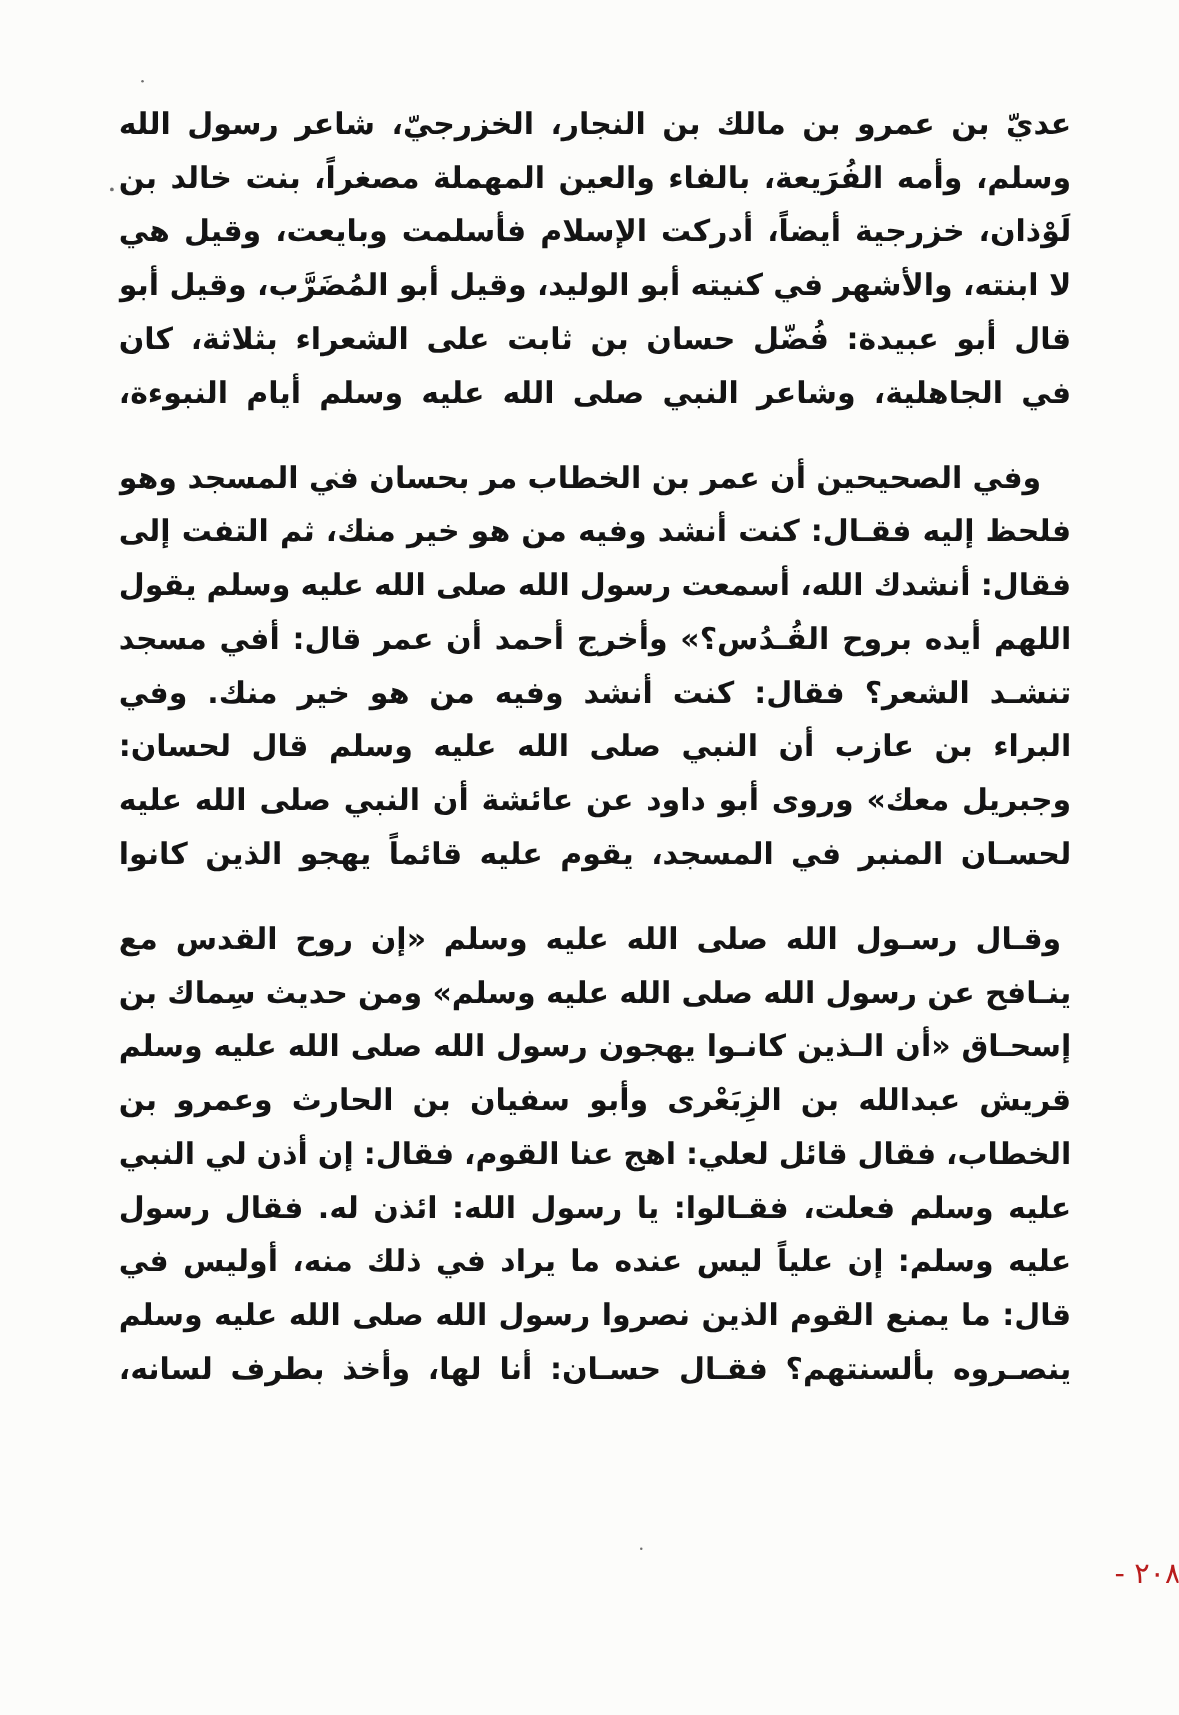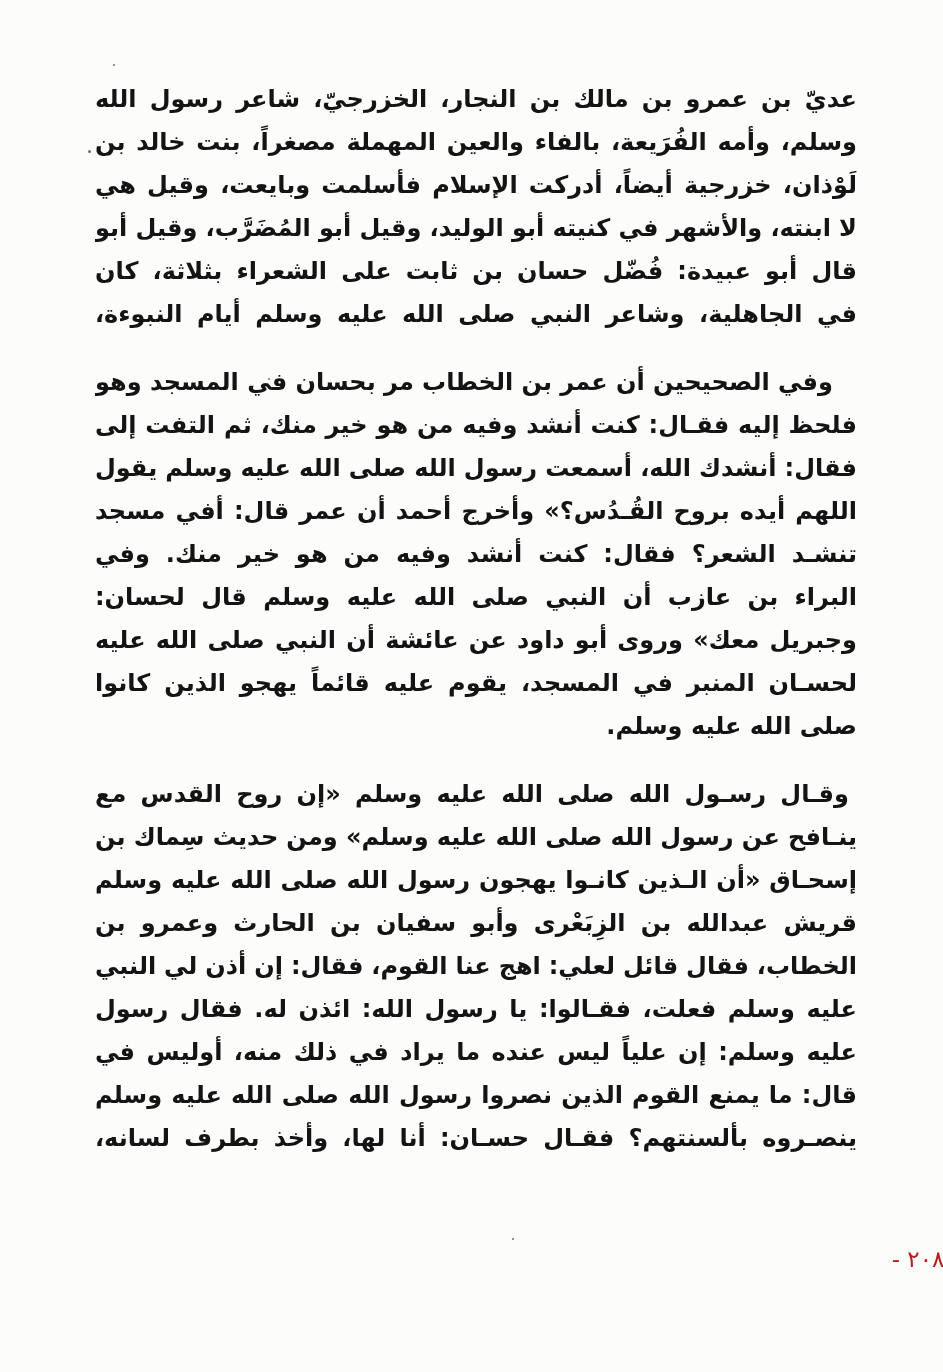--- a/index.html
+++ b/index.html
@@ -81,21 +81,20 @@
 
     <div class="para">
       <div class="line ind-lg">وفي الصحيحين أن عمر بن الخطاب مر بحسان في المسجد وهو ينشد،</div>
       <div class="line">فلحظ إليه فقـال: كنت أنشد وفيه من هو خير منك، ثم التفت إلى أبي هريرة</div>
       <div class="line">فقال: أنشدك الله، أسمعت رسول الله صلى الله عليه وسلم يقول «أجب عني،</div>
       <div class="line">اللهم أيده بروح القُـدُس؟» وأخرج أحمد أن عمر قال: أفي مسجد رسول الله</div>
       <div class="line">تنشـد الشعر؟ فقال: كنت أنشد وفيه من هو خير منك. وفي الصحيحين عن</div>
       <div class="line">البراء بن عازب أن النبي صلى الله عليه وسلم قال لحسان: «اهجهم أو هاجهم</div>
       <div class="line">وجبريل معك» وروى أبو داود عن عائشة أن النبي صلى الله عليه وسلم كان يضع</div>
       <div class="line">لحسـان المنبر في المسجد، يقوم عليه قائماً يهجو الذين كانوا يهجون النبي</div>
-      <div class="line para-end">صلى الله عليه وسلم.</div>
     </div>
 
     <div class="para">
       <div class="line ind-sm">وقـال رسـول الله صلى الله عليه وسلم «إن روح القدس مع حسّان ما دام</div>
       <div class="line">ينـافح عن رسول الله صلى الله عليه وسلم» ومن حديث سِماك بن حرب وأبي</div>
       <div class="line">إسحـاق «أن الـذين كانـوا يهجون رسول الله صلى الله عليه وسلم من مشركي</div>
       <div class="line">قريش عبدالله بن الزِبَعْرى وأبو سفيان بن الحارث وعمرو بن العاص وضرار بن</div>
       <div class="line">الخطاب، فقال قائل لعلي: اهج عنا القوم، فقال: إن أذن لي النبي صلى الله</div>
       <div class="line">عليه وسلم فعلت، فقـالوا: يا رسول الله: ائذن له. فقال رسول الله صلى الله</div>
       <div class="line">عليه وسلم: إن علياً ليس عنده ما يراد في ذلك منه، أوليس في ذلك هناك، ثم</div>

